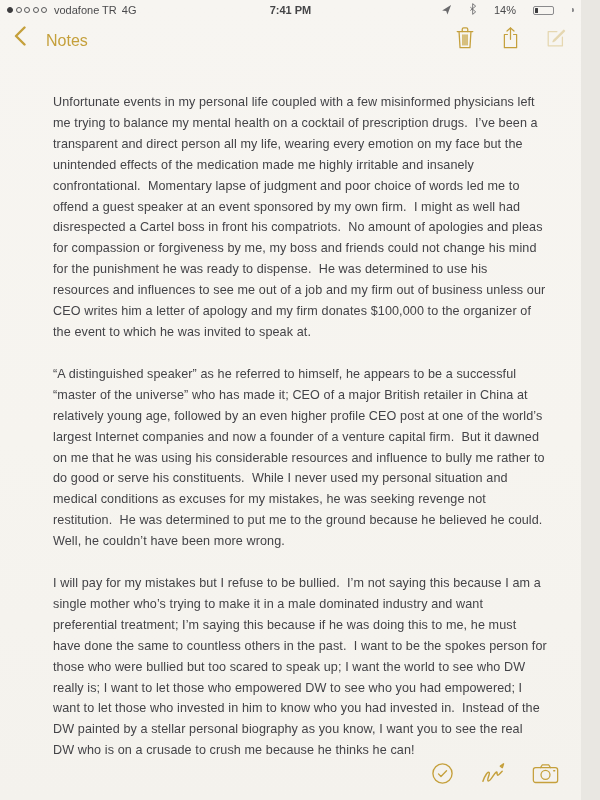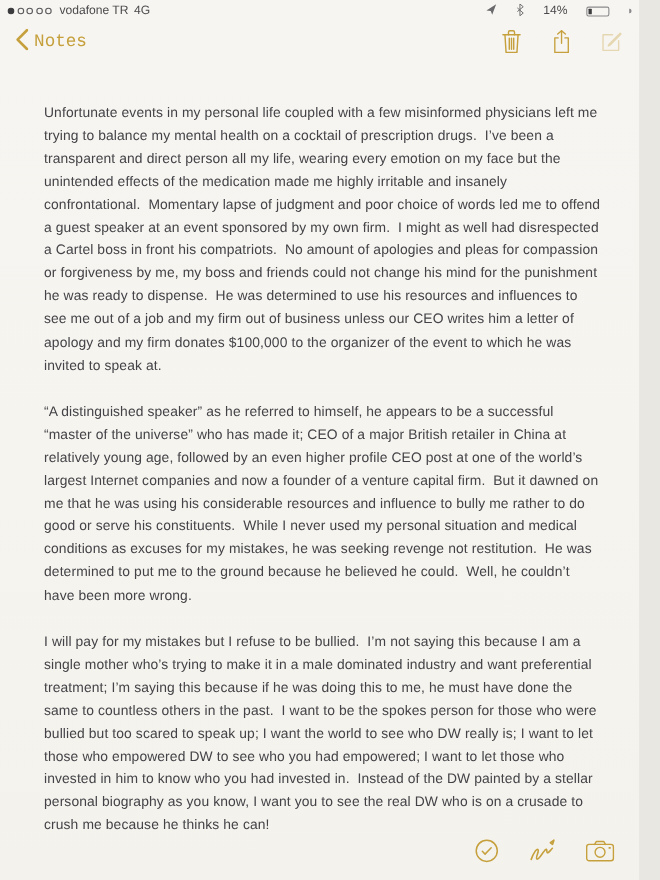--- a/index.html
+++ b/index.html
@@ -41,32 +41,32 @@
     border-radius: 0 1.5px 1.5px 0; margin-left: 1px;
   }
 
   
   .nav-bar {
     position: absolute; top: 18px; left: 0; right: 0; height: 40px;
     display: flex; align-items: center;
     padding: 0 14px;
   }
   .back-button {
-    display: flex; align-items: center; gap: 5px;
-    color: #c5a03c; font-size: 16px; cursor: pointer; font-family: Liberation Mono, monospace;
+    display: flex; align-items: flex-end; gap: 20px;
+    color: #c5a03c; font-size: 16px; cursor: pointer;
   }
   .nav-actions { margin-left: auto; display: flex; align-items: center; gap: 24px; }
   .nav-icon-btn { cursor: pointer; display: flex; align-items: center; }
   .nav-icon-btn.disabled { opacity: 0.35; }
   svg.gold { stroke: #c5a03c; fill: none; stroke-width: 1.4; stroke-linecap: round; stroke-linejoin: round; }
   svg.gray-fill { fill: #6a6a6c; stroke: none; }
 
   
   .note-body {
-    position: absolute; top: 92px; left: 40px; right: 34px;
+    position: absolute; top: 92px; left: 53px; right: 34px;
     color: #434347;
     font-size: 12.6px; line-height: 20.9px;
     letter-spacing: 0.1px;
   }
   .note-paragraph { white-space: pre-wrap; margin-bottom: 21px; }
 
   
   .bottom-toolbar {
     position: absolute; left: 0; right: 0; bottom: 0; height: 46px;
     display: flex; align-items: center; justify-content: flex-end;
@@ -84,20 +84,21 @@
       <span class="signal-dots">
         <span class="dot filled"></span>
           <span class="dot"></span>
           <span class="dot"></span>
           <span class="dot"></span>
           <span class="dot"></span>
       </span>
       <span>vodafone TR</span>
       <span>4G</span>
     </div>
+    <span class="sb-time">7:41 PM</span>
     <div class="sb-right">
       <span>
         <svg width="11" height="11" viewBox="0 0 14 14" class="gray-fill">
             <path d="M1.5 8.2 12.8 1.2 8.2 13.3 6.6 8.9z"></path>
           </svg>
       </span>
       <span>
         <svg width="8" height="12" viewBox="0 0 12 18" fill="none" stroke="#6a6a6c" stroke-width="1.3" stroke-linejoin="round">
             <path d="M5.5 1v16l4.5-3.7L2 6.3 M5.5 1 10 4.7 2 11.3"></path>
           </svg>

